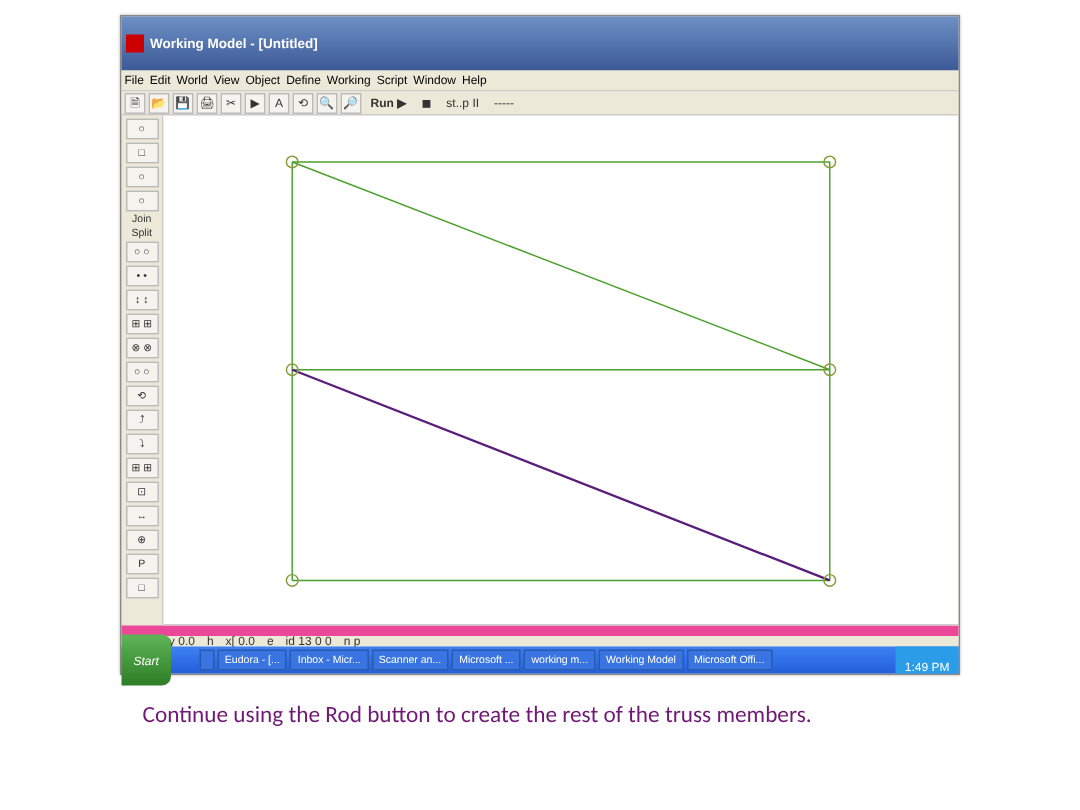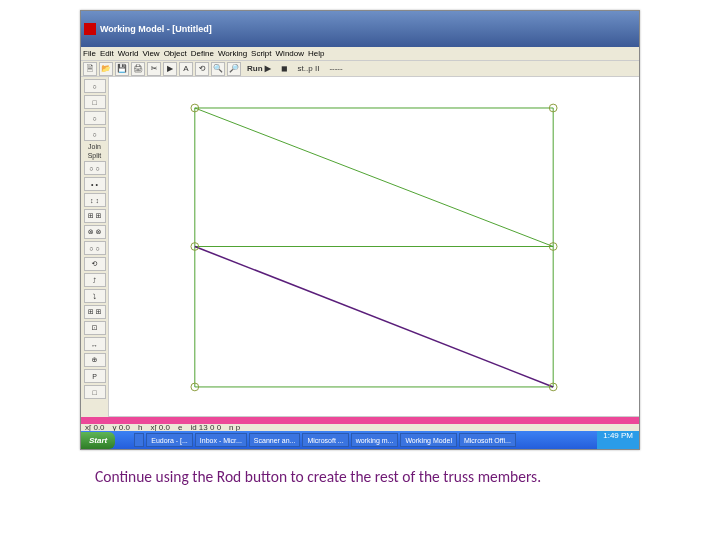--- a/index.html
+++ b/index.html
@@ -127,26 +127,26 @@
   }
   .taskbar {
     height: 18px;
     background: linear-gradient(#3c81f3,#245edb);
     display: flex;
     align-items: center;
     font-size: 8px;
     color: #fff;
   }
   .start-btn {
-    height: 17px;
+    height: 34px;
     background: linear-gradient(#5fb556,#2e7d27);
     padding: 0 8px;
     display: flex;
     align-items: center;
-    font-weight: bold;
+    font-weight: normal;
     font-style: italic;
     border-radius: 0 6px 6px 0;
     margin-right: 19px;
   }
   .task-item {
     background: #3a74e0;
     border: 1px solid #2a5ab0;
     padding: 0 4px;
     margin-right: 2px;
     height: 14px;
@@ -156,21 +156,21 @@
     max-width: 60px;
     white-space: nowrap;
     overflow: hidden;
   }
   .tray {
     margin-left: auto;
     background: #2a9ce8;
     height: 18px;
     padding: 0 6px;
     display: flex;
-    align-items: flex-start;
+    align-items: flex-end;
   }
   .caption {
     position: absolute;
     left: 95px;
     top: 467px;
     width: 560px;
     font-family: Calibri, Arial, sans-serif;
     font-size: 15.5px;
     line-height: 1.28;
     color: #701a75;

